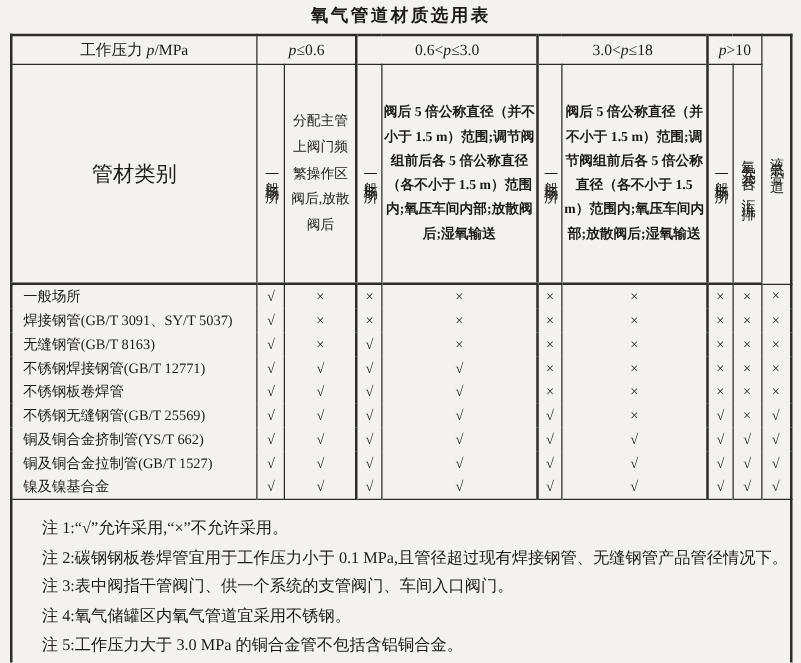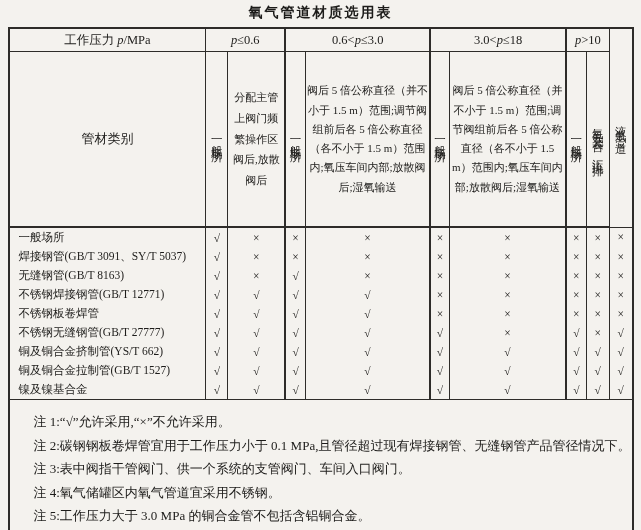--- a/index.html
+++ b/index.html
@@ -19,29 +19,29 @@
   }
   th,td{
     border:1px solid #2e2c29;font-weight:normal;
     padding:0;text-align:center;vertical-align:middle;overflow:hidden;
   }
   
   .gb{border-left-width:2px;text-align:center;}
   tr.r1 th{height:22px;font-size:12.5px;}
   tr.r2 th{height:170px;border-bottom-width:2px;}
   .pvar{font-style:italic;}
-  .matshead{font-size:13px;}
+  .matshead{font-size:17px;}
   .vt{
     writing-mode:vertical-rl;text-orientation:upright;
     font-size:11.5px;letter-spacing:3px;line-height:1.05;
     margin:0 auto;
   }
   .liq .vt{letter-spacing:6px;}
   .subwrap{font-size:11px;line-height:1.9;padding:0 4px;}
-  .longcell{font-size:11px;line-height:1.75;padding:2px 1px;}
+  .longcell{font-size:11px;line-height:1.75;padding:2px 1px;font-weight:bold;}
   tr.drow td{
     height:19px;font-size:11.5px;
     border-top:none;border-bottom:none;
   }
   td.mat{
     text-align:left;padding-left:9px;font-size:12px;white-space:nowrap;
   }
   tr.noter td{
     border-top:1px solid #2e2c29;height:128px;
     text-align:left;vertical-align:top;
@@ -159,21 +159,21 @@
           <td>√</td>
           <td class="gb">√</td>
           <td>√</td>
           <td class="gb">×</td>
           <td>×</td>
           <td class="gb">×</td>
           <td>×</td>
           <td>×</td>
         </tr>
     <tr class="drow">
-          <td class="mat">不锈钢无缝钢管(GB/T 27777)</td>
+          <td class="mat">不锈钢无缝钢管(GB/T 25569)</td>
           <td>√</td>
           <td>√</td>
           <td class="gb">√</td>
           <td>√</td>
           <td class="gb">√</td>
           <td>×</td>
           <td class="gb">√</td>
           <td>×</td>
           <td>√</td>
         </tr>

